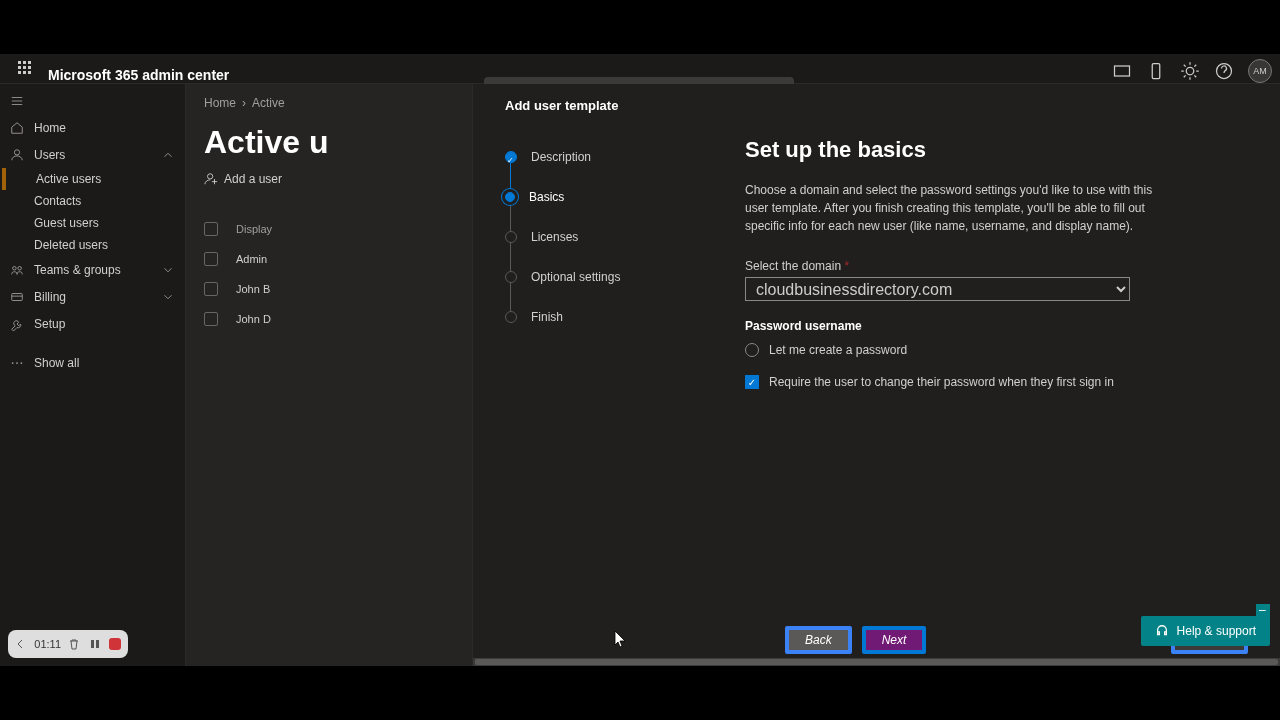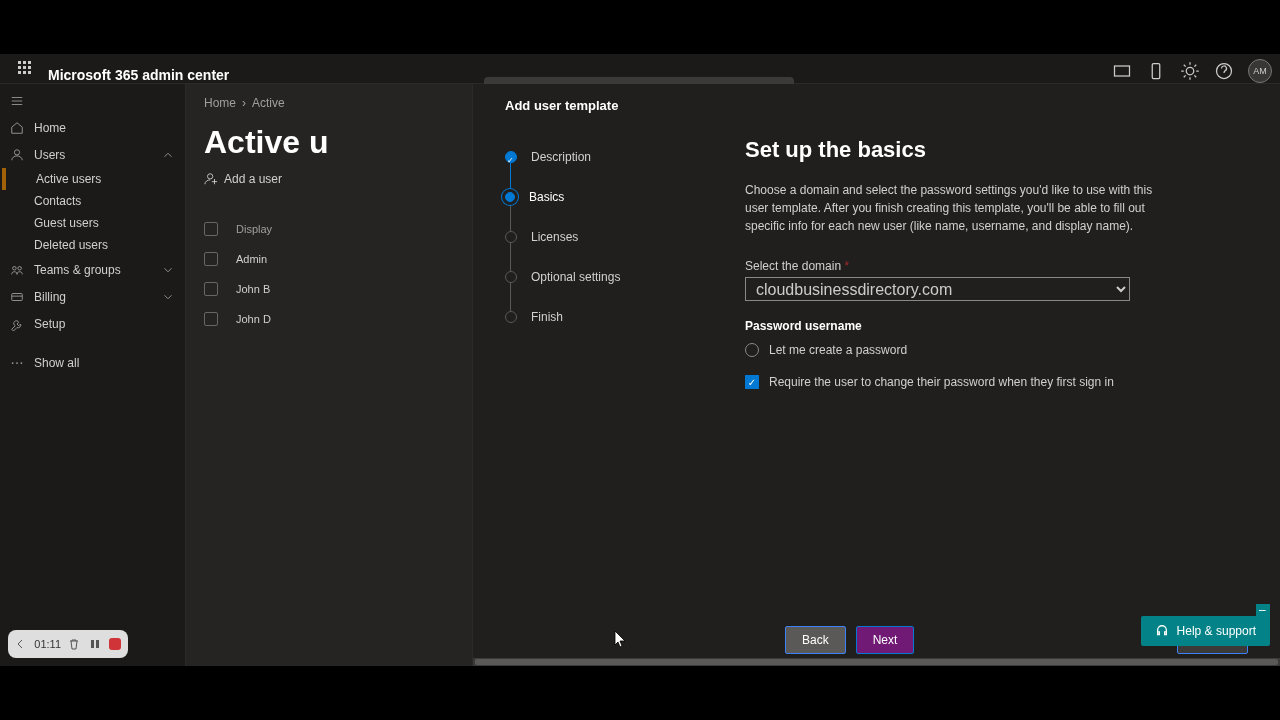--- a/index.html
+++ b/index.html
@@ -72,21 +72,21 @@
 .section-head { color: #fff; font-size: 12px; font-weight: 600; margin-top: 18px; margin-bottom: 10px; }
 .rad { display: flex; align-items: center; gap: 10px; margin-bottom: 8px; font-size: 12px; color: #d2d0ce; cursor: pointer; }
 .rad .r { width: 14px; height: 14px; border-radius: 50%; border: 1px solid #8a8886; display: flex; align-items: center; justify-content: center; }
 .rad.sel .r { border-color: #0078d4; }
 .rad.sel .r::after { content: ''; width: 8px; height: 8px; border-radius: 50%; background: #0078d4; }
 .cbx { display: flex; align-items: center; gap: 10px; margin-top: 18px; font-size: 12px; color: #d2d0ce; cursor: pointer; }
 .cbx .c { width: 14px; height: 14px; background: #0078d4; display: flex; align-items: center; justify-content: center; color: #fff; font-size: 10px; }
 
 
 .fly-footer { height: 52px; display: flex; align-items: center; padding: 0 32px; gap: 10px; }
-.btn { height: 28px; padding: 0 16px; border-radius: 2px; font-size: 12px; cursor: pointer; border: 1px solid #3b82f6; background: #3b3a39; color: #fff; display: inline-flex; align-items: center; }
+.btn { height: 28px; padding: 0 16px; border-radius: 2px; font-size: 12px; cursor: pointer; border: 4px solid #3b82f6; background: #3b3a39; color: #fff; display: inline-flex; align-items: center; font-style: italic; }
 .btn.primary { background: #701a75; border-color: #0078d4; }
 .btn.hover { background: #5a5957; }
 .btn-cancel { margin-left: auto; }
 
 
 .help-float { position: absolute; right: 10px; bottom: 74px; background: #038387; color: #fff; font-size: 12px; padding: 8px 14px; border-radius: 2px; display: flex; align-items: center; gap: 8px; cursor: pointer; }
 .help-tab { position: absolute; right: 10px; bottom: 102px; width: 14px; height: 14px; background: #038387; }
 .help-tab::before { content:'–'; color:#fff; position:relative; top:-4px; left:3px; font-size:12px; }
 
 

